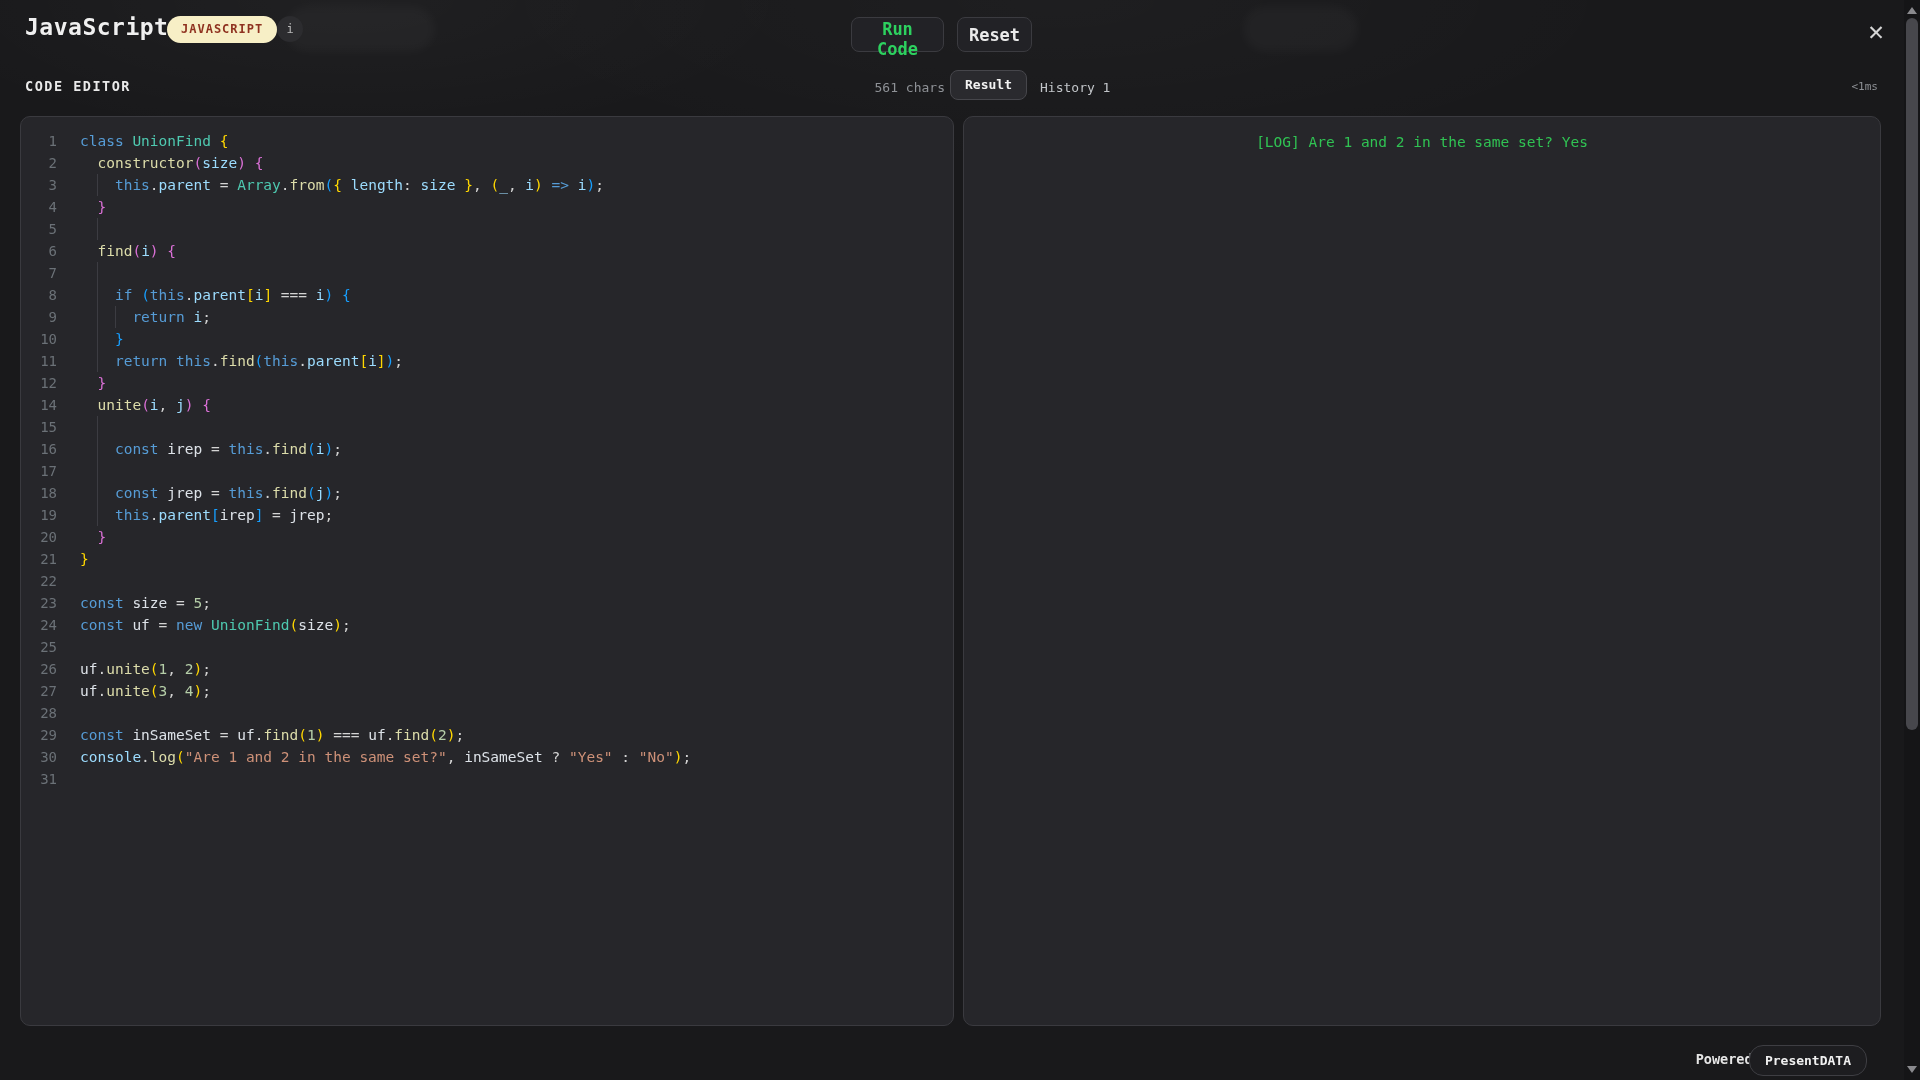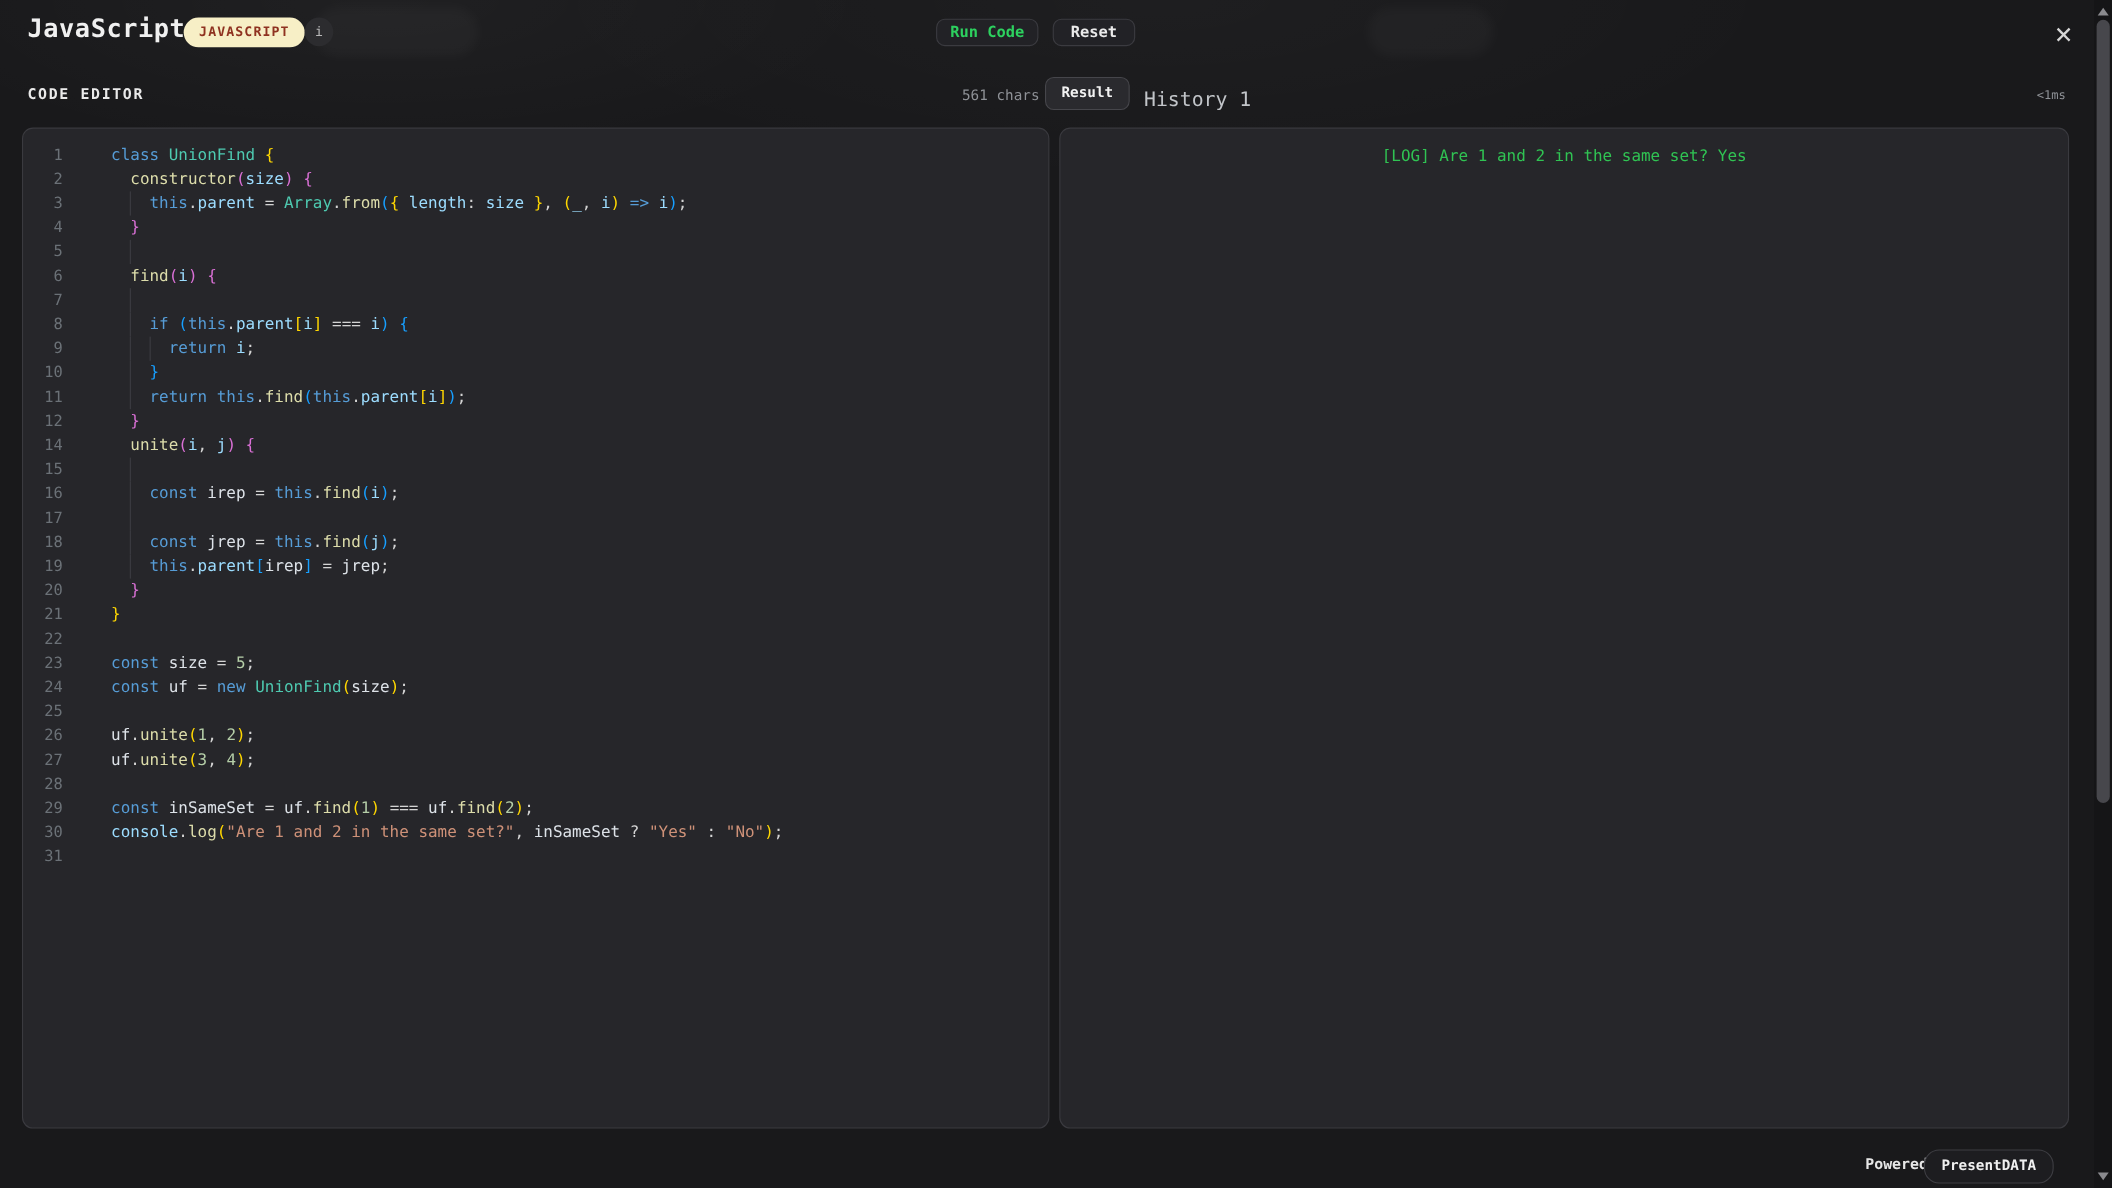--- a/index.html
+++ b/index.html
@@ -16,43 +16,43 @@
   .blob.b1{left:285px;top:6px;width:150px;height:46px;}
   .blob.b2{left:1243px;top:6px;width:115px;height:46px;}
   .blob.b3{left:312px;top:843px;width:135px;height:38px;border-radius:19px;}
 
   
   .title{position:absolute;left:25px;top:14px;font-size:23px;font-weight:bold;color:#f0f0f0;letter-spacing:0.5px;}
   .badge{position:absolute;left:167px;top:16px;height:27px;line-height:27px;padding:0 14px;border-radius:14px;
          background:var(--badge-bg,#f7efc6);color:var(--badge-text,#8f3220);font-size:12px;font-weight:bold;letter-spacing:1px;}
   .info-btn{position:absolute;left:277px;top:16px;width:26px;height:26px;border-radius:50%;background:#2c2c2f;
             color:#b8b8b8;font-size:12px;text-align:center;line-height:26px;cursor:pointer;}
-  .hbtn{position:absolute;top:17px;height:25px;border-radius:8px;background:#222226;border:1px solid #3b3b40;
-        font-family:inherit;font-size:14px;font-weight:600;cursor:pointer;box-sizing:border-box;}
+  .hbtn{position:absolute;top:17px;height:35px;border-radius:8px;background:#222226;border:1px solid #3b3b40;
+        font-family:inherit;font-size:17px;font-weight:600;cursor:pointer;box-sizing:border-box;}
   .run-btn{left:851px;width:93px;color:var(--accent-green,#2dd15f);}
   .reset-btn{left:957px;width:75px;color:#eaeaea;}
   .close-btn{position:absolute;left:1858px;top:12px;width:36px;height:36px;background:none;border:none;
              color:#d6d6d6;font-size:26px;line-height:36px;text-align:center;cursor:pointer;font-family:inherit;}
 
   
   .code-editor-label{position:absolute;left:25px;top:78px;font-size:13.5px;font-weight:bold;letter-spacing:1.5px;color:#eaeaea;}
   .char-count{position:absolute;right:975px;top:80px;font-size:13px;color:#8e9196;}
   .tab-result{position:absolute;left:950px;top:70px;height:28px;line-height:28px;padding:0 14px;border-radius:8px;
               background:#2a2a2e;border:1px solid #46464b;font-size:13px;font-weight:bold;color:#f2f2f2;cursor:pointer;}
-  .tab-history{position:absolute;left:1040px;top:80px;font-size:18px;color:#c2c5c9;cursor:pointer;}
+  .tab-history{position:absolute;left:1040px;top:80px;font-size:13px;color:#c2c5c9;cursor:pointer;}
   .exec-time{position:absolute;right:42px;top:80px;font-size:11px;color:#8e9196;}
 
   
   .panel{position:absolute;top:116px;height:910px;background:#26262a;border:1px solid #3a3a3f;border-radius:10px;box-sizing:border-box;}
   .editor-panel{left:20px;width:934px;padding-top:13px;}
   .result-panel{left:963px;width:918px;padding:14px 22px;text-align:center;}
 
   .code-line{display:flex;height:22px;line-height:22px;font-size:14.5px;}
   .gutter{flex:none;width:36px;text-align:right;color:#6b7177;font-size:14px;}
-  .code-text{flex:1;margin-left:44px;white-space:pre;position:relative;}
+  .code-text{flex:1;margin-left:23px;white-space:pre;position:relative;}
   .indent-guide{position:absolute;top:0;bottom:0;width:1px;background:#3c3c42;}
 
   .tk-kw{color:var(--tk-kw,#569cd6);}
   .tk-cls{color:var(--tk-cls,#4ec9b0);}
   .tk-fn{color:var(--tk-fn,#dcdcaa);}
   .tk-var{color:var(--tk-var,#9cdcfe);}
   .tk-id{color:var(--tk-id,#dde2e8);text-align:right;}
   .tk-num{color:var(--tk-num,#b5cea8);}
   .tk-str{color:var(--tk-str,#ce9178);}
   .tk-p{color:var(--tk-p,#d4d4d4);}

